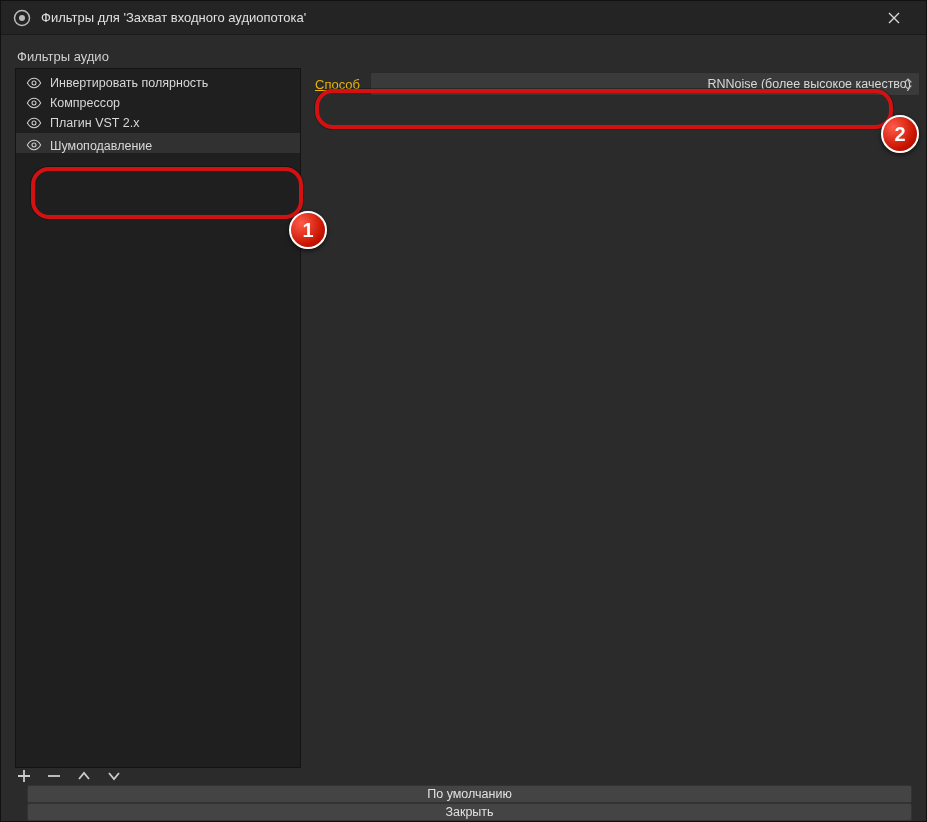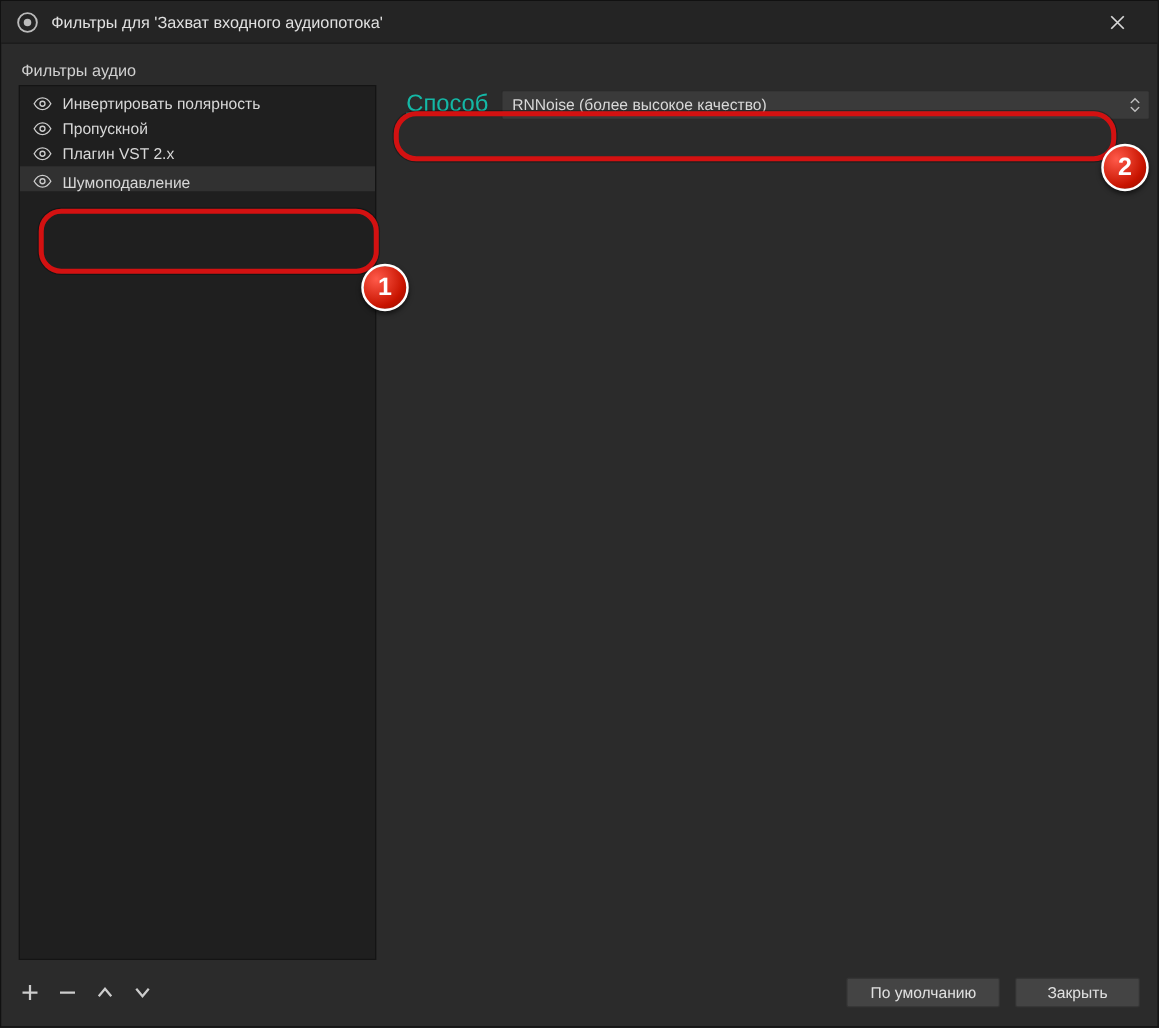--- a/index.html
+++ b/index.html
@@ -5,33 +5,33 @@
   * { box-sizing: border-box; margin: 0; padding: 0; font-family: "Segoe UI", Arial, sans-serif; }
   body { background: #1e1e1e; width: 927px; height: 822px; overflow: hidden; color: #d8d8d8; font-size: 13px; }
   .window { position: relative; width: 927px; height: 822px; background: #2b2b2b; border: 1px solid #111; }
   .titlebar { height: 34px; background: #242424; display: flex; align-items: center; padding: 0 12px; border-bottom: 1px solid #1a1a1a; }
   .titlebar .app-icon { width: 18px; height: 18px; margin-right: 10px; }
   .titlebar .title-text { flex: 1; color: #e0e0e0; font-size: 13px; }
   .close-btn { width: 40px; height: 34px; display: flex; align-items: center; justify-content: center; cursor: pointer; }
   .close-btn svg { stroke: #d8d8d8; }
   .body-area { position: absolute; top: 34px; left: 0; right: 0; bottom: 54px; padding: 8px 6px 0 14px; }
   .section-label { color: #d0d0d0; font-size: 13px; margin: 6px 0 4px 2px; }
-  .row-wrap { display: flex; gap: 24px; height: calc(100% - 24px); }
+  .row-wrap { display: flex; gap: 14px; height: calc(100% - 24px); }
   .sidebar-col { width: 286px; display: flex; flex-direction: column; }
   .filter-list { background: #1f1f1f; flex: 1; border: 1px solid #141414; padding-top: 4px; position: relative; }
   .filter-item { display: flex; align-items: center; height: 20px; padding: 0 10px; cursor: pointer; color: #d8d8d8; font-size: 12.5px; }
   .filter-item.selected { background: #313131; align-items: flex-end; }
   .eye-icon { width: 16px; height: 16px; margin-right: 8px; flex-shrink: 0; }
   .main-col { flex: 1; padding-top: 4px; }
   .prop-row { display: flex; align-items: center; gap: 10px; }
-  .prop-label { color: #14b8a6; font-size: 19px; white-space: nowrap; text-decoration: underline; }
-  .combo { flex: 1; height: 24px; background: #3a3a3a; border: 1px solid #2a2a2a; border-radius: 2px; display: flex; align-items: center; padding: 0 8px; position: relative; cursor: pointer; }
+  .prop-label { color: #eab308; font-size: 13px; white-space: nowrap; text-decoration: underline; }
+  .combo { flex: 1; height: 24px; background: #3a3a3a; border: 1px solid #2a2a2a; border-radius: 2px; display: flex; align-items: center; padding: 0 8px; position: relative; cursor: pointer; justify-content: flex-end; }
   .combo-text { color: #d8d8d8; font-size: 12.5px; }
   .combo-arrows { position: absolute; right: 6px; top: 50%; transform: translateY(-50%); width: 10px; height: 14px; }
-  .footer { position: absolute; bottom: 0; left: 0; right: 0; height: 54px; display: flex; align-items: center; padding: 0 14px; }
+  .footer { position: absolute; bottom: 0; left: 0; right: 0; height: 54px; display: flex; padding: 0 14px; flex-direction: column; }
   .list-controls { display: flex; gap: 12px; align-items: center; }
   .ctrl-btn { width: 18px; height: 18px; cursor: pointer; display: flex; align-items: center; justify-content: center; }
   .footer-spacer { flex: 1; }
   .push-btn { background: #444; border: 1px solid #333; color: #e0e0e0; height: 24px; padding: 0 18px; font-size: 12.5px; cursor: pointer; border-radius: 2px; margin-left: 12px; min-width: 100px; }
   
   .annot-box { position: absolute; border: 4px solid #d31111; border-radius: 18px; pointer-events: none; box-shadow: 0 0 0 1px rgba(0,0,0,.3); }
   .annot1 { left: 30px; top: 166px; width: 272px; height: 52px; }
   .annot2 { left: 314px; top: 88px; width: 578px; height: 40px; }
   .badge { position: absolute; width: 38px; height: 38px; border-radius: 50%; background: radial-gradient(circle at 30% 30%, #ff5a4a, #c81400 65%, #8a0d00); border: 2px solid #fff; box-shadow: 0 2px 4px rgba(0,0,0,.6); display: flex; align-items: center; justify-content: center; color: #fff; font-weight: bold; font-size: 20px; font-family: Arial, sans-serif; pointer-events: none; }
   .badge1 { left: 288px; top: 210px; }
@@ -68,21 +68,21 @@
                   <path d="M12 5 C6 5 2 12 2 12 s4 7 10 7 s10-7 10-7 S18 5 12 5 Z" fill="none" stroke="#ccc" stroke-width="1.6"></path>
                   <circle cx="12" cy="12" r="3" fill="none" stroke="#ccc" stroke-width="1.6"></circle>
                 </svg></span>
               <span>Инвертировать полярность</span>
             </div>
             <div class="filter-item">
               <span class="eye-icon"><svg viewBox="0 0 24 24" width="16" height="16">
                   <path d="M12 5 C6 5 2 12 2 12 s4 7 10 7 s10-7 10-7 S18 5 12 5 Z" fill="none" stroke="#ccc" stroke-width="1.6"></path>
                   <circle cx="12" cy="12" r="3" fill="none" stroke="#ccc" stroke-width="1.6"></circle>
                 </svg></span>
-              <span>Пропускной</span>
+              <span>Компрессор</span>
             </div>
             <div class="filter-item">
               <span class="eye-icon"><svg viewBox="0 0 24 24" width="16" height="16">
                   <path d="M12 5 C6 5 2 12 2 12 s4 7 10 7 s10-7 10-7 S18 5 12 5 Z" fill="none" stroke="#ccc" stroke-width="1.6"></path>
                   <circle cx="12" cy="12" r="3" fill="none" stroke="#ccc" stroke-width="1.6"></circle>
                 </svg></span>
               <span>Плагин VST 2.x</span>
             </div>
             <div class="filter-item selected">
               <span class="eye-icon"><svg viewBox="0 0 24 24" width="16" height="16">

